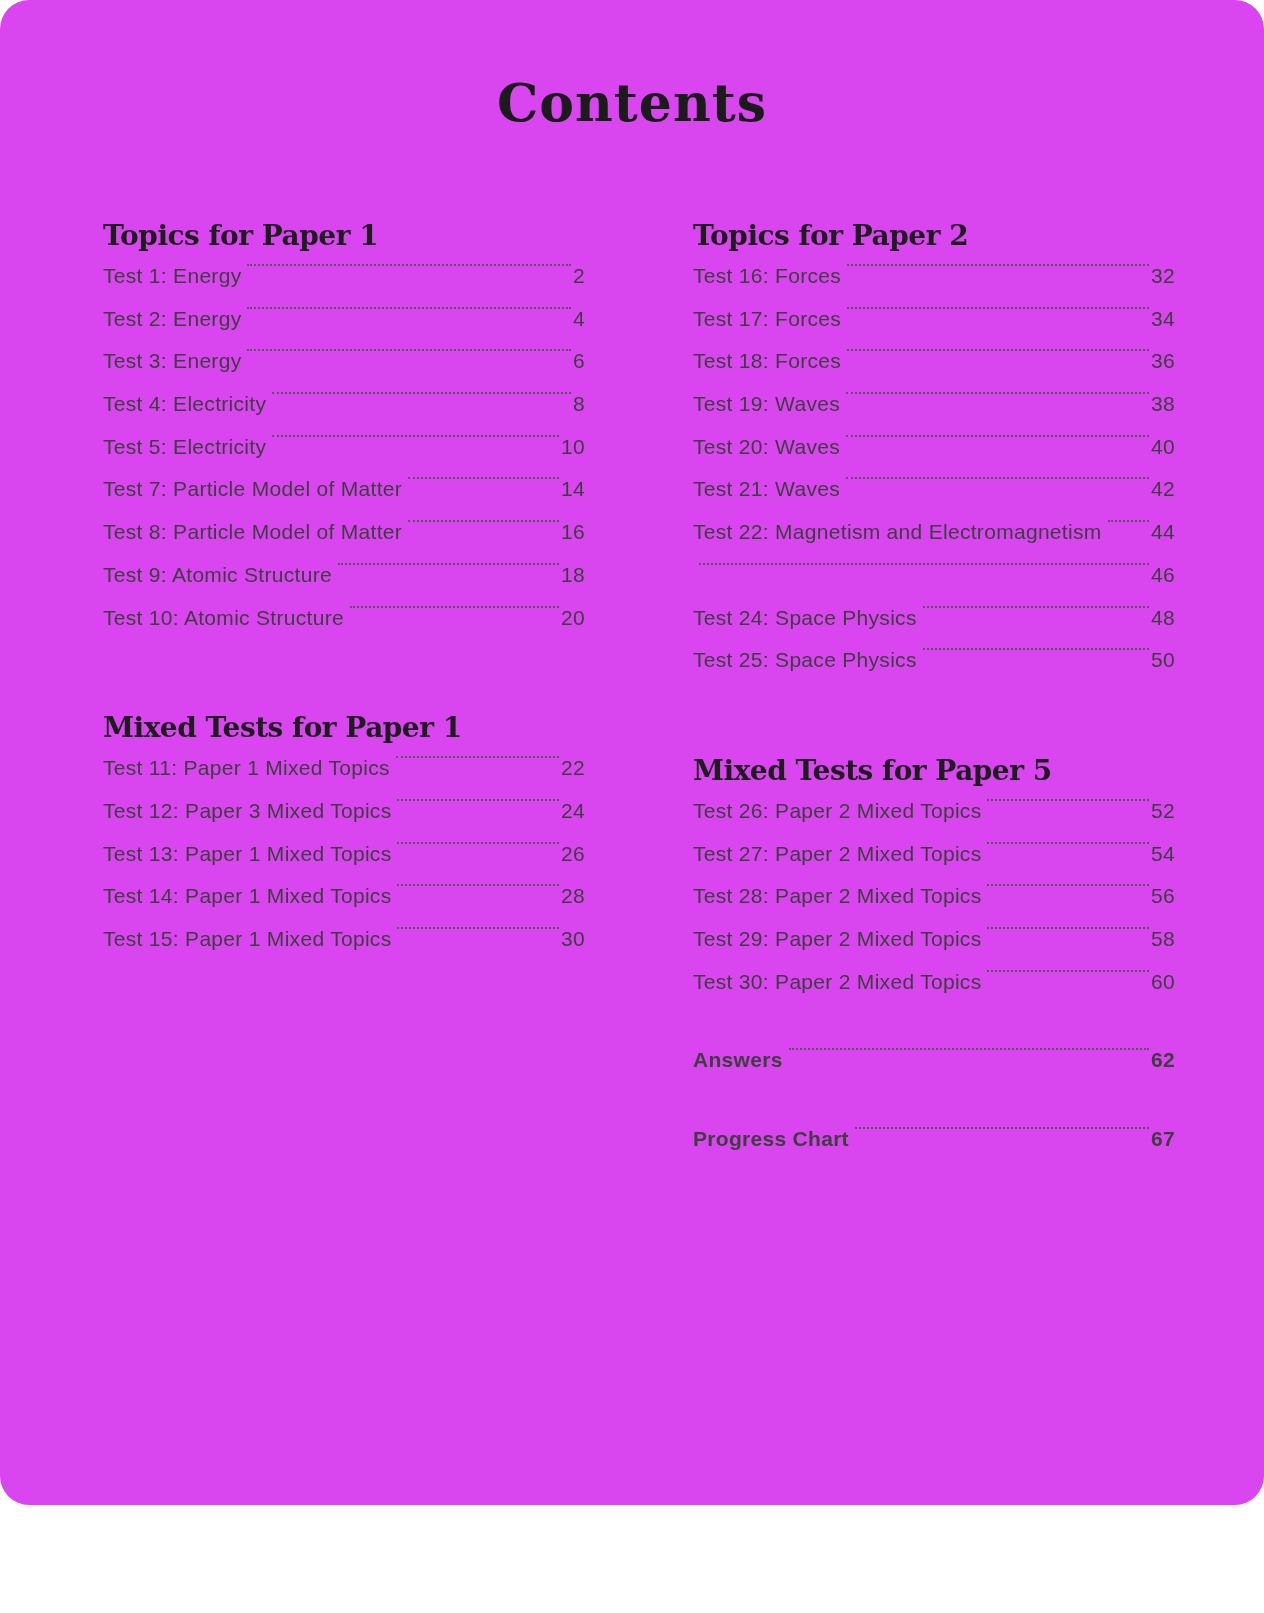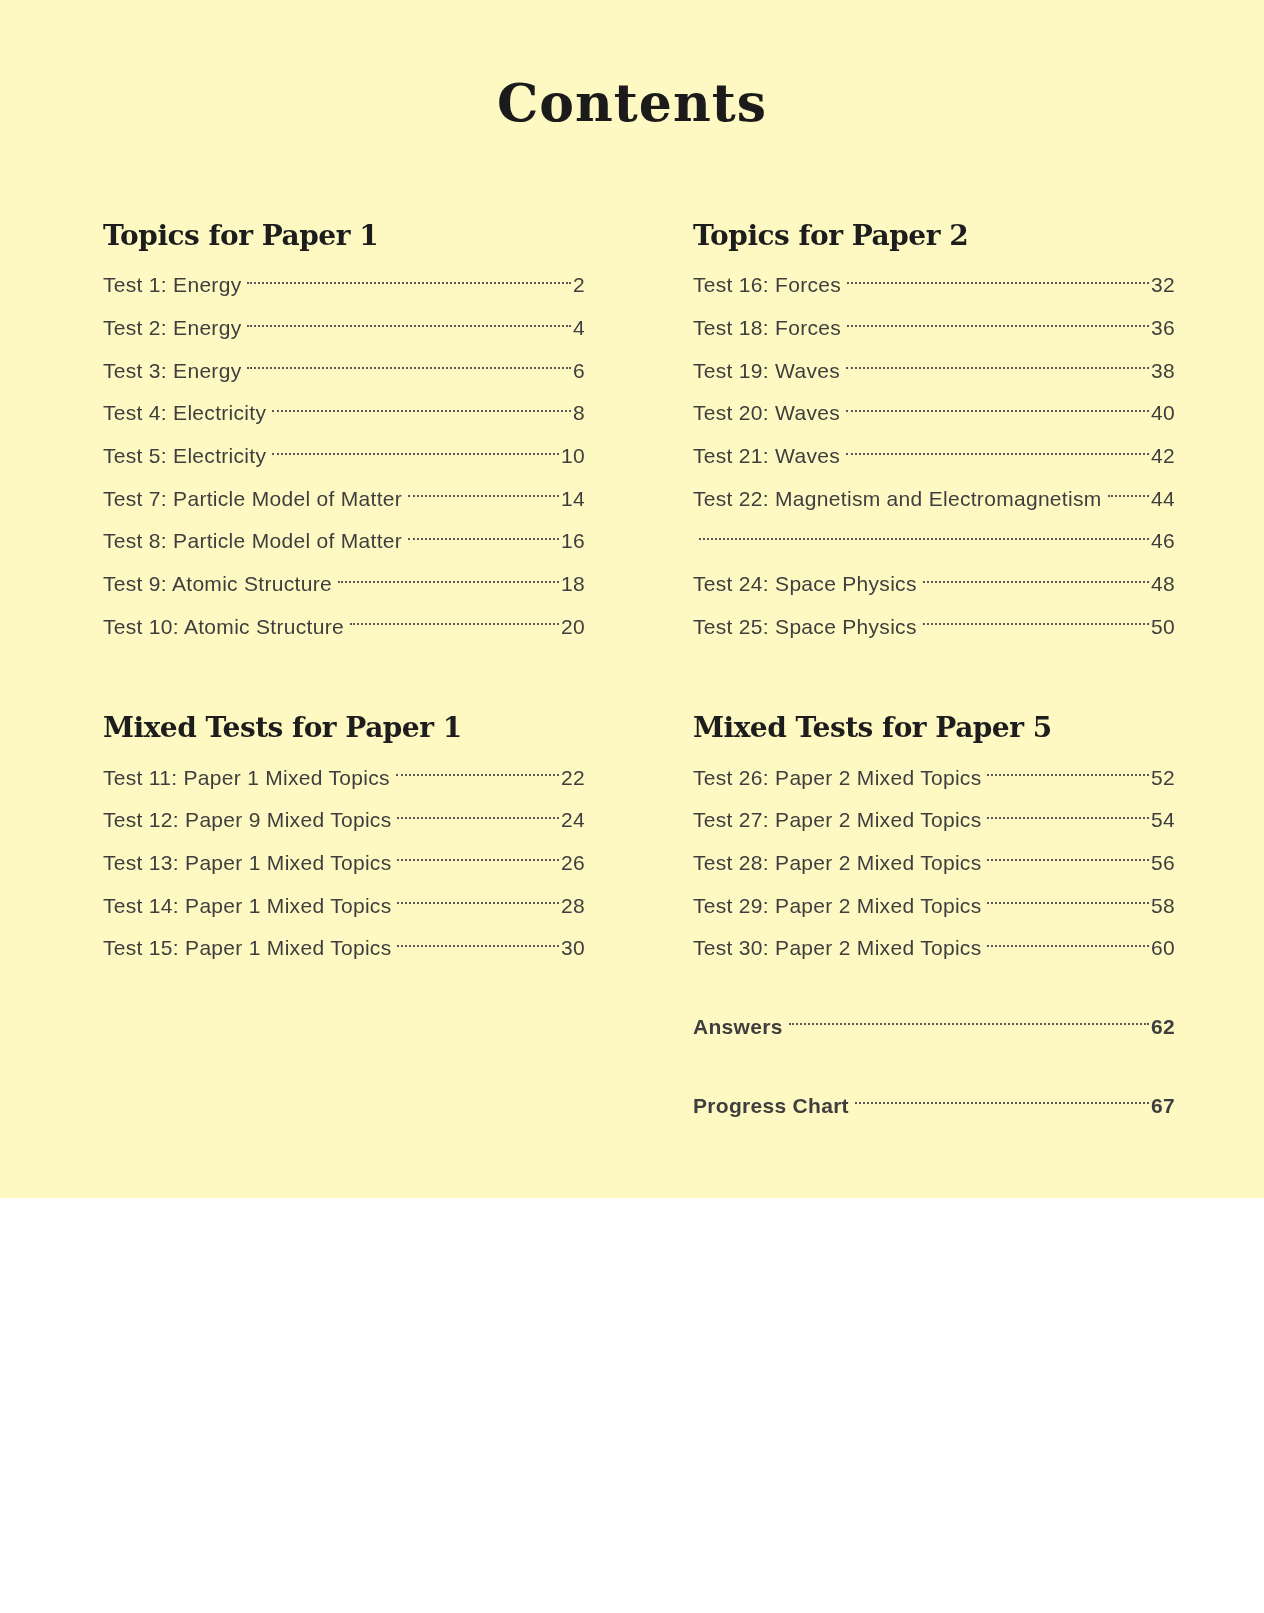--- a/index.html
+++ b/index.html
@@ -3,24 +3,25 @@
 <meta charset="utf-8">
 <style>
   html, body {
     margin: 0;
     padding: 0;
     background: #ffffff;
   }
   .page {
     position: relative;
     width: 1264px;
-    height: 1198px;
-    background: #fef9c3;
+    height: 1505px;
+    background: #d946ef;
     overflow: hidden;
     font-family: "Liberation Sans", sans-serif;
+    border-radius: 29px;
   }
   .title {
     position: absolute;
     top: 72px;
     left: 0;
     width: 100%;
     text-align: center;
     margin: 0;
     font-family: "DejaVu Serif", serif;
     font-weight: bold;
@@ -43,21 +44,21 @@
     letter-spacing: -0.5px;
     color: #1d1d1d;
     margin: 0;
     height: 46px;
     line-height: 36px;
   }
   .section-gap { margin-top: 62px; }
 
   .toc-row {
     display: flex;
-    align-items: center;
+    align-items: flex-start;
     height: 42.7px;
     font-size: 21px;
     letter-spacing: 0.3px;
     color: #3e3e3e;
   }
   .toc-label { white-space: nowrap; }
   .toc-dots {
     flex: 1 1 auto;
     min-width: 14px;
     border-bottom: 2.5px dotted #585858;
@@ -121,21 +122,21 @@
         </div>
       </div>
       <div class="section section-gap">
         <h2 class="section-heading">Mixed Tests for Paper 1</h2>
         <div class="toc-row">
           <span class="toc-label">Test 11: Paper 1 Mixed Topics</span>
           <span class="toc-dots"></span>
           <span class="toc-page">22</span>
         </div>
         <div class="toc-row">
-          <span class="toc-label">Test 12: Paper 9 Mixed Topics</span>
+          <span class="toc-label">Test 12: Paper 3 Mixed Topics</span>
           <span class="toc-dots"></span>
           <span class="toc-page">24</span>
         </div>
         <div class="toc-row">
           <span class="toc-label">Test 13: Paper 1 Mixed Topics</span>
           <span class="toc-dots"></span>
           <span class="toc-page">26</span>
         </div>
         <div class="toc-row">
           <span class="toc-label">Test 14: Paper 1 Mixed Topics</span>
@@ -151,20 +152,25 @@
     </div>
   <div class="col" id="col-right">
       <div class="section">
         <h2 class="section-heading">Topics for Paper 2</h2>
         <div class="toc-row">
           <span class="toc-label">Test 16: Forces</span>
           <span class="toc-dots"></span>
           <span class="toc-page">32</span>
         </div>
         <div class="toc-row">
+          <span class="toc-label">Test 17: Forces</span>
+          <span class="toc-dots"></span>
+          <span class="toc-page">34</span>
+        </div>
+        <div class="toc-row">
           <span class="toc-label">Test 18: Forces</span>
           <span class="toc-dots"></span>
           <span class="toc-page">36</span>
         </div>
         <div class="toc-row">
           <span class="toc-label">Test 19: Waves</span>
           <span class="toc-dots"></span>
           <span class="toc-page">38</span>
         </div>
         <div class="toc-row">

